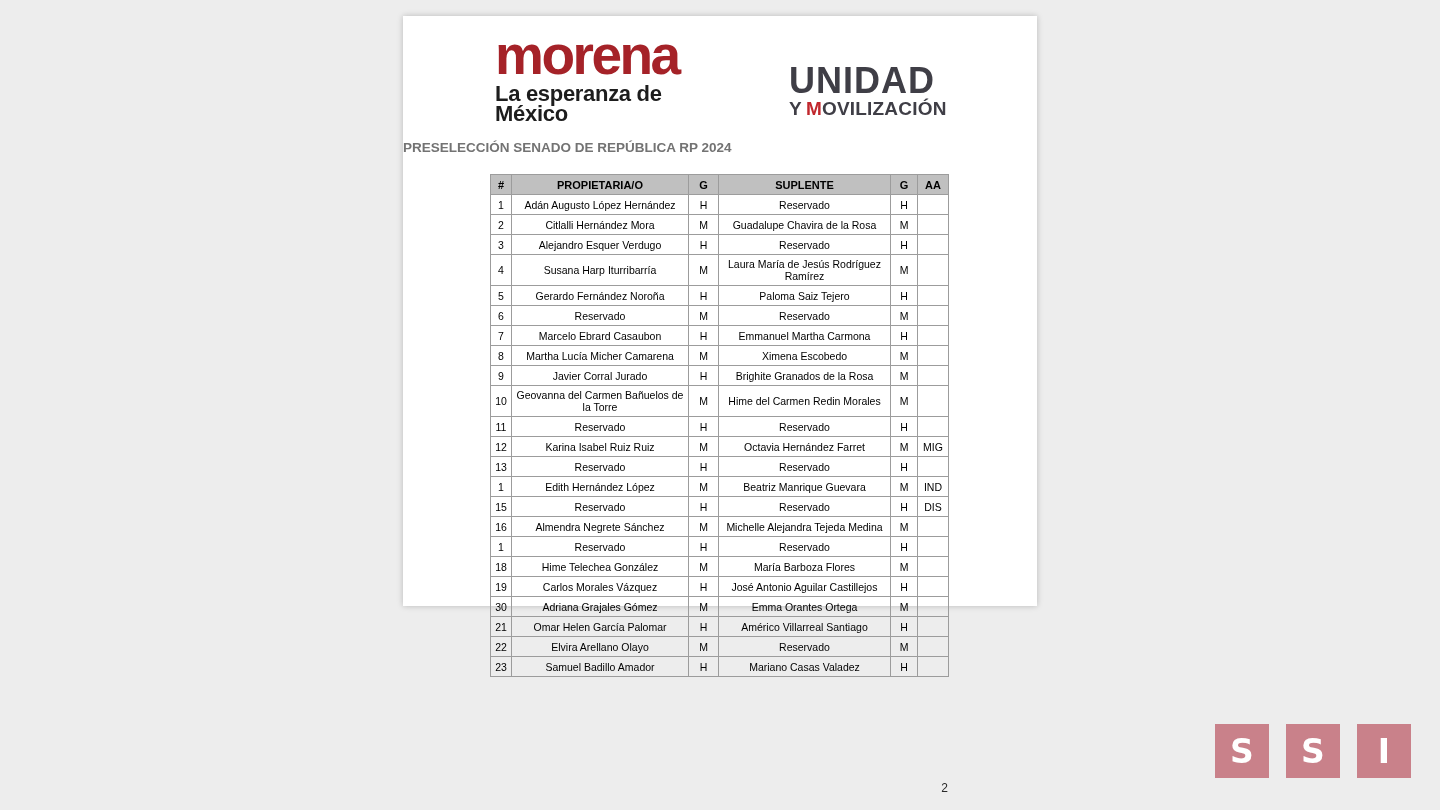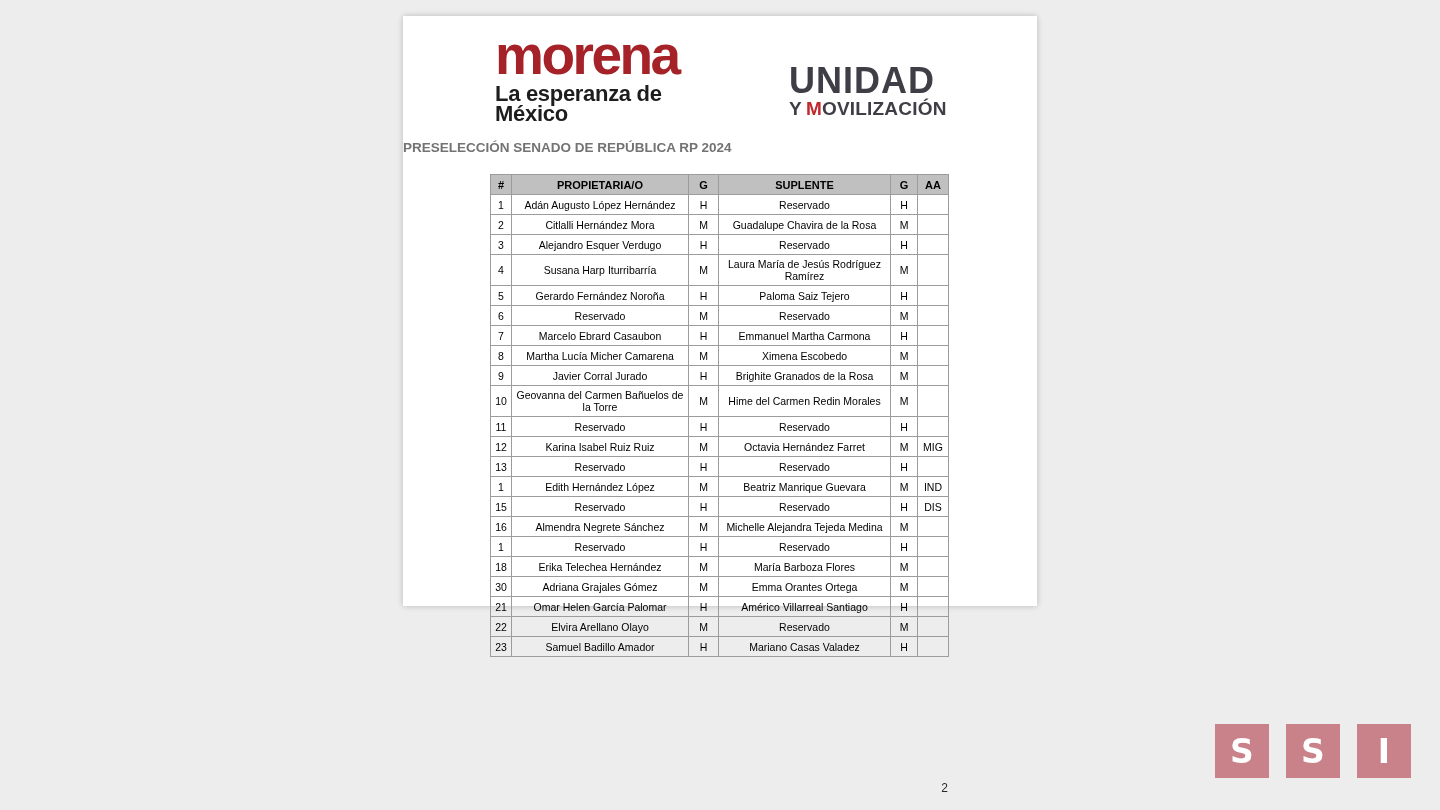--- a/index.html
+++ b/index.html
@@ -254,24 +254,32 @@
         <tr>
           <td>1</td>
           <td>Reservado</td>
           <td>H</td>
           <td>Reservado</td>
           <td>H</td>
           <td></td>
         </tr>
         <tr>
           <td>18</td>
-          <td>Erika Telechea Hernández</td>
+          <td>Hime Telechea González</td>
           <td>M</td>
           <td>María Barboza Flores</td>
           <td>M</td>
+          <td></td>
+        </tr>
+        <tr>
+          <td>19</td>
+          <td>Carlos Morales Vázquez</td>
+          <td>H</td>
+          <td>José Antonio Aguilar Castillejos</td>
+          <td>H</td>
           <td></td>
         </tr>
         <tr>
           <td>30</td>
           <td>Adriana Grajales Gómez</td>
           <td>M</td>
           <td>Emma Orantes Ortega</td>
           <td>M</td>
           <td></td>
         </tr>

